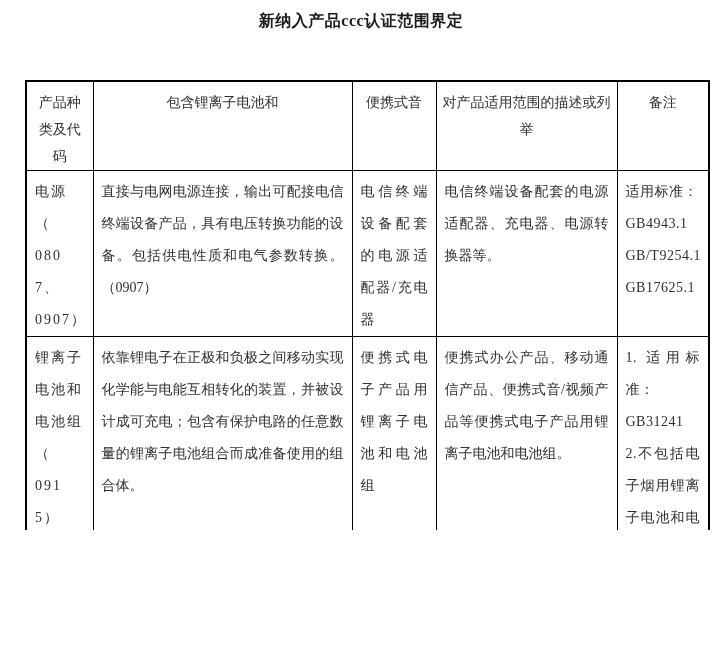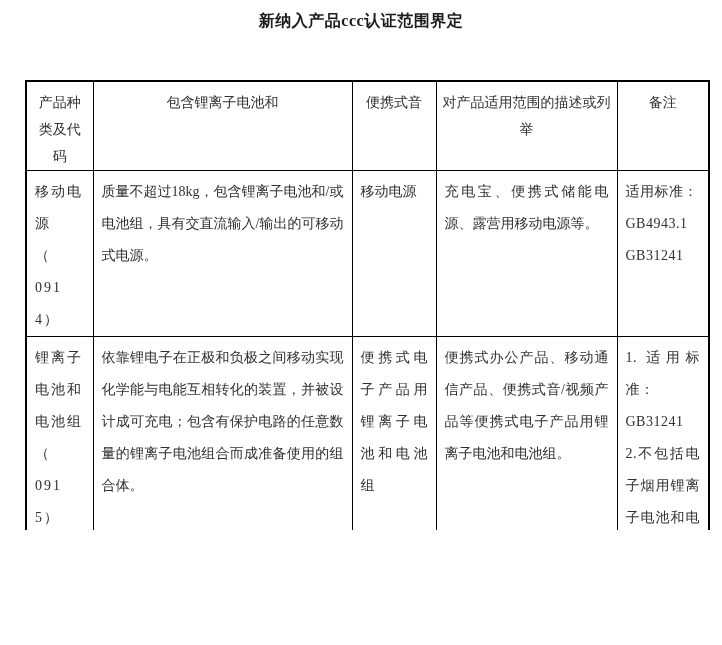--- a/index.html
+++ b/index.html
@@ -98,31 +98,32 @@
     <thead>
       <tr class="header-row">
         <th>产品种类及代码</th>
         <th>包含锂离子电池和</th>
         <th>便携式音</th>
         <th>对产品适用范围的描述或列举</th>
         <th>备注</th>
       </tr>
     </thead>
     <tbody>
-      <tr class="row-2">
-        <td class="col-category">移动电
-源
-（　091
-4）</td>
-        <td class="col-description">质量不超过18kg，包含锂离子电池和/或电池组，具有交直流输入/输出的可移动式电源。</td>
-        <td class="col-scope">移动电源</td>
-        <td class="col-scope-desc">充电宝、便携式储能电源、露营用移动电源等。</td>
+      <tr class="row-1">
+        <td class="col-category">电源
+（　080
+7、
+0907）</td>
+        <td class="col-description">直接与电网电源连接，输出可配接电信终端设备产品，具有电压转换功能的设备。包括供电性质和电气参数转换。（0907）</td>
+        <td class="col-scope">电信终端设备配套的电源适配器/充电器</td>
+        <td class="col-scope-desc">电信终端设备配套的电源适配器、充电器、电源转换器等。</td>
         <td class="col-remark">适用标准：
 GB4943.1
-GB31241</td>
+GB/T9254.1
+GB17625.1</td>
       </tr>
       <tr class="row-3">
         <td class="col-category">锂离子
 电池和
 电池组
 （　091
 5）</td>
         <td class="col-description">依靠锂电子在正极和负极之间移动实现化学能与电能互相转化的装置，并被设计成可充电；包含有保护电路的任意数量的锂离子电池组合而成准备使用的组合体。</td>
         <td class="col-scope">便携式电子产品用锂离子电池和电池组</td>
         <td class="col-scope-desc">便携式办公产品、移动通信产品、便携式音/视频产品等便携式电子产品用锂离子电池和电池组。</td>

